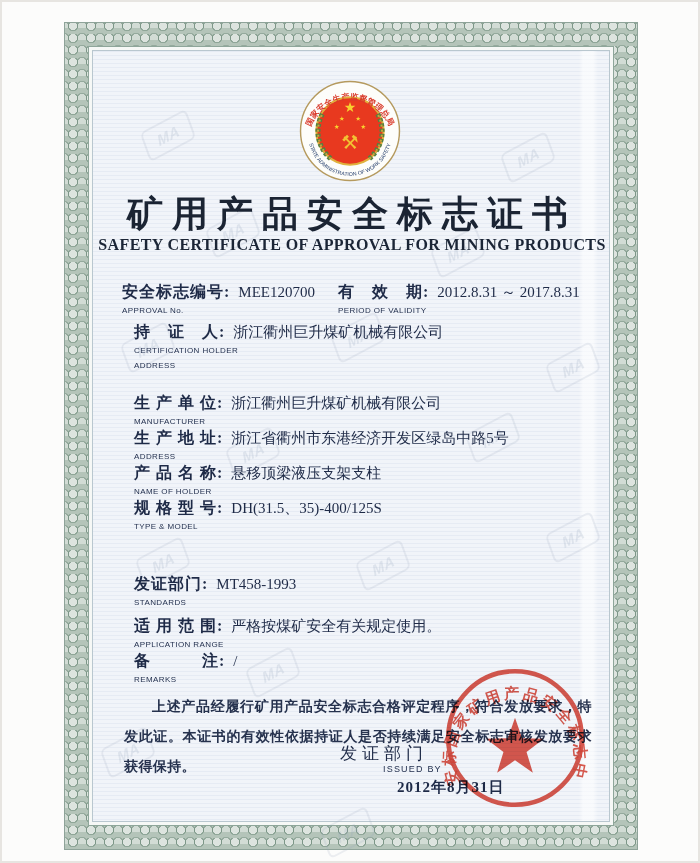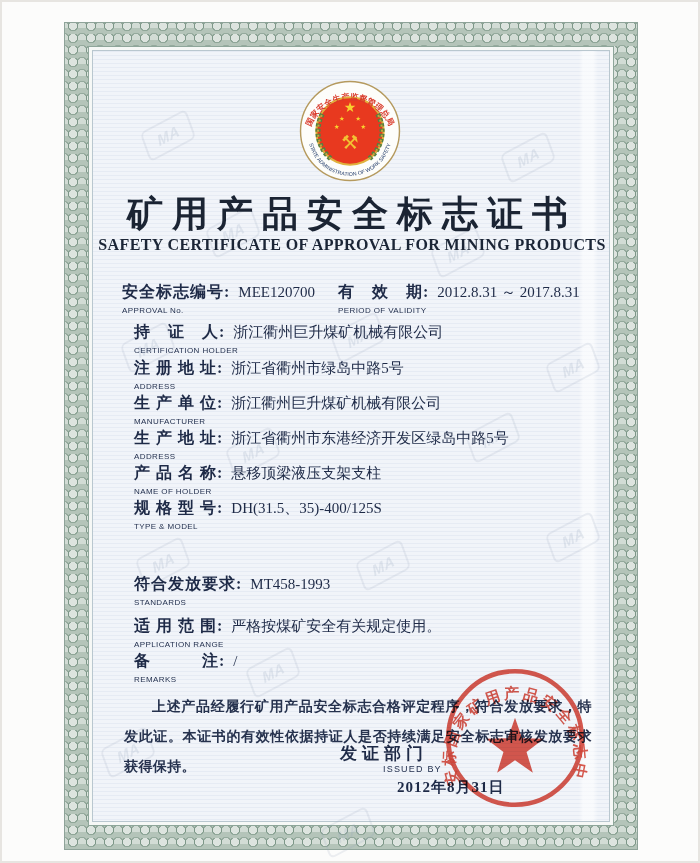--- a/index.html
+++ b/index.html
@@ -60,21 +60,21 @@
   .row .val{font-size:15px;font-weight:500;margin-left:8px;}
   .row .en{
     font-family:"Liberation Sans","DejaVu Sans",sans-serif;
     font-size:8px;letter-spacing:.4px;color:#24314f;margin-top:3px;
   }
   .statement{
     left:122px;top:690px;width:468px;
     font-size:14px;font-weight:bold;color:#26324e;
     line-height:30px;text-indent:2em;text-align:justify;letter-spacing:.4px;
   }
-  .issuer-zh{left:338px;top:740px;font-size:17px;font-weight:bold;letter-spacing:5px;color:#1e2a47;}
+  .issuer-zh{left:338px;top:740px;font-size:17px;font-weight:normal;letter-spacing:5px;color:#1e2a47;}
   .issuer-en{left:348px;top:762px;font-family:"Liberation Sans",sans-serif;font-size:9px;letter-spacing:1.2px;color:#24314f;margin-left:33px;}
   .issue-date{left:395px;top:776px;font-size:15px;font-weight:bold;color:#1e2a47;letter-spacing:1px;}
   #seal{left:427px;top:650px;mix-blend-mode:multiply;opacity:.93;}
   #emblem{left:297px;top:78px;}
 </style>
 </head>
 <body>
 
 <div id="paper">
   <div id="band"></div>
@@ -139,41 +139,40 @@
     <div class="abs row" style="left:336px;top:280px">
       <div class="main"><span class="lab">有　效　期:</span><span class="val">2012.8.31 ～ 2017.8.31</span></div>
       <div class="en">PERIOD OF VALIDITY</div>
     </div>
 
     <div class="abs row" style="left:132px;top:320px">
       <div class="main"><span class="lab">持　证　人:</span><span class="val">浙江衢州巨升煤矿机械有限公司</span></div>
       <div class="en">CERTIFICATION HOLDER</div>
     </div>
     <div class="abs row" style="left:132px;top:356px">
-      <div class="main"><span class="lab">注 册 地 址:</span><span class="val">浙江省衢州市绿岛中路5号</span></div>
       <div class="en">ADDRESS</div>
     </div>
     <div class="abs row" style="left:132px;top:391px">
       <div class="main"><span class="lab">生 产 单 位:</span><span class="val">浙江衢州巨升煤矿机械有限公司</span></div>
       <div class="en">MANUFACTURER</div>
     </div>
     <div class="abs row" style="left:132px;top:426px">
       <div class="main"><span class="lab">生 产 地 址:</span><span class="val">浙江省衢州市东港经济开发区绿岛中路5号</span></div>
       <div class="en">ADDRESS</div>
     </div>
     <div class="abs row" style="left:132px;top:461px">
       <div class="main"><span class="lab">产 品 名 称:</span><span class="val">悬移顶梁液压支架支柱</span></div>
       <div class="en">NAME OF HOLDER</div>
     </div>
     <div class="abs row" style="left:132px;top:496px">
       <div class="main"><span class="lab">规 格 型 号:</span><span class="val">DH(31.5、35)-400/125S</span></div>
       <div class="en">TYPE &amp; MODEL</div>
     </div>
     <div class="abs row" style="left:132px;top:572px">
-      <div class="main"><span class="lab">符合发放要求:</span><span class="val">MT458-1993</span></div>
+      <div class="main"><span class="lab">发证部门:</span><span class="val">MT458-1993</span></div>
       <div class="en">STANDARDS</div>
     </div>
     <div class="abs row" style="left:132px;top:649px">
       <div class="main"><span class="lab">备　　　注:</span><span class="val">/</span></div>
       <div class="en">REMARKS</div>
     </div>
     <div class="abs row" style="left:132px;top:614px">
       <div class="main"><span class="lab">适 用 范 围:</span><span class="val">严格按煤矿安全有关规定使用。</span></div>
       <div class="en">APPLICATION RANGE</div>
     </div>

